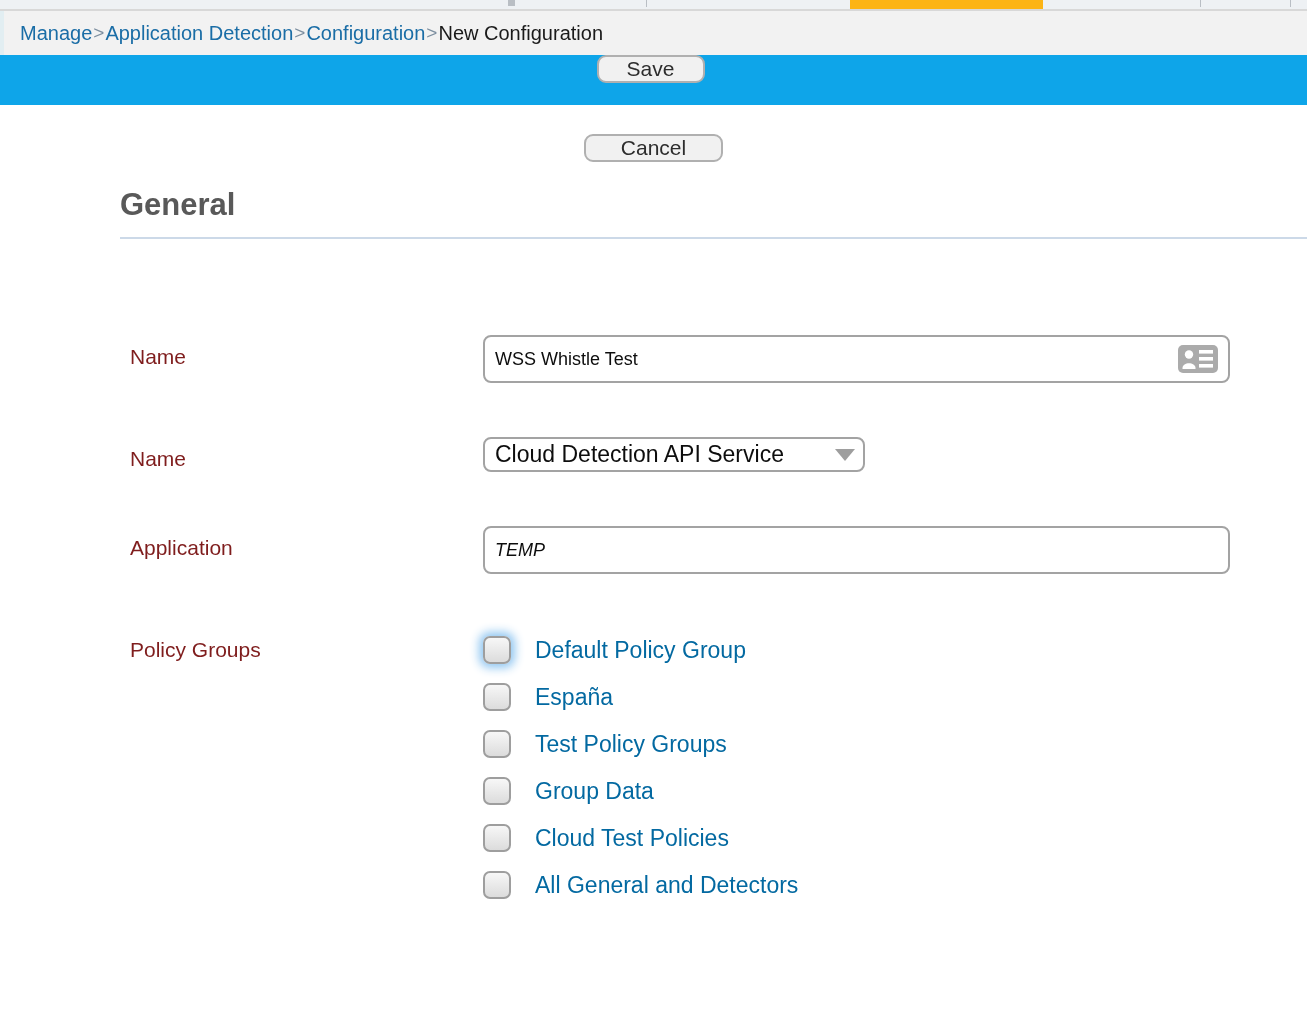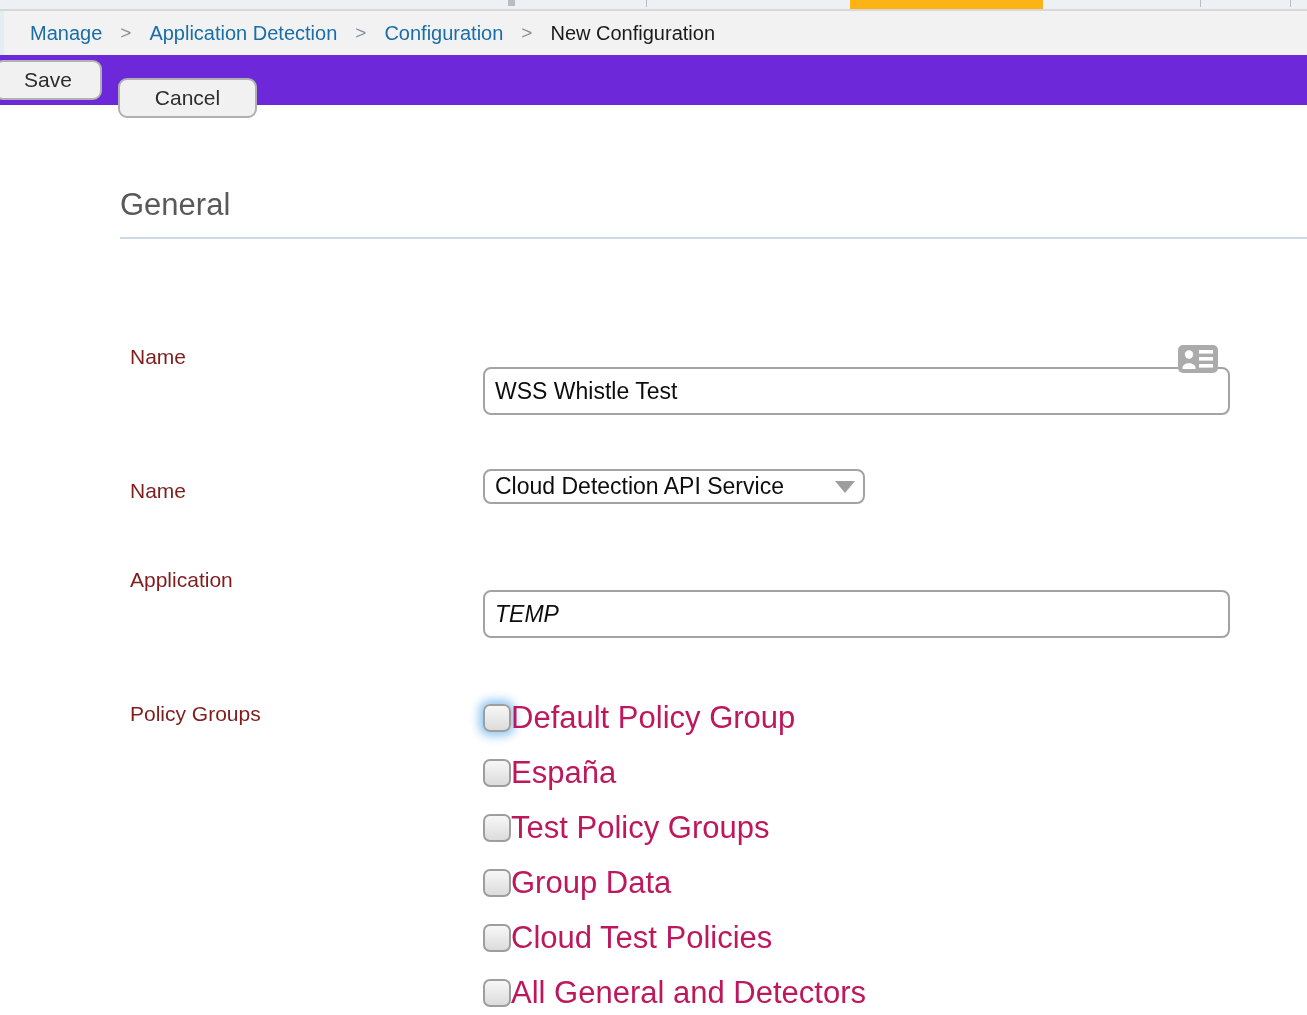--- a/index.html
+++ b/index.html
@@ -12,72 +12,71 @@
   .strip-mark { position: absolute; top: 0; background: #b9bec4; }
   .mark-a { left: 508px; width: 7px; height: 6px; }
   .mark-b { left: 646px; width: 1px; height: 7px; }
   .mark-c { left: 1200px; width: 1px; height: 7px; }
   .mark-d { left: 1290px; width: 1px; height: 7px; }
   .strip-divider { height: 2px; background: #d8d8d8; }
 
   
   .breadcrumb-bar { height: 44px; background: #f2f2f2; display: flex; align-items: stretch; }
   .left-strip { width: 4px; background: #e2eef2; }
-  .breadcrumb { display: flex; align-items: center; padding-left: 26px; gap: 18px; font-size: 20px; }
+  .breadcrumb { display: flex; align-items: center; padding-left: 16px; gap: 1px; font-size: 20px; }
   .crumb-link { color: #1a6da6; cursor: pointer; }
   .crumb-sep { color: #7d8fa0; font-size: 19px; }
   .crumb-current { color: #1a1a1a; }
 
   
-  .toolbar { height: 50px; background: #6d28d9; display: flex; align-items: center; gap: 16px; }
+  .toolbar { height: 50px; background: #0ea5e9; display: flex; align-items: center; gap: 16px; flex-direction: column; }
   .tool-btn {
     height: 40px; background: #f1f1f1; border: 2px solid #b0b0b0; border-radius: 9px;
     font-family: inherit; font-size: 21px; color: #2d2d2d; cursor: pointer;
     display: flex; align-items: center; justify-content: center;
   }
   .save-btn { width: 108px; margin-left: -6px; }
   .cancel-btn { width: 139px; margin-top: 35px; }
 
   
   .content { background: #ffffff; padding-left: 120px; }
   .section-header {
     margin-top: 82px; padding-bottom: 14px; border-bottom: 2px solid #ccd9e8;
-    font-size: 31px; font-weight: normal; color: #595959;
+    font-size: 31px; font-weight: bold; color: #595959;
   }
 
   .form { margin-top: 96px; }
   .form-row { display: flex; align-items: flex-start; margin-bottom: 54px; }
   .field-label { width: 363px; padding-left: 10px; padding-top: 10px; font-size: 21px; color: #7f1d1d; flex: none; }
 
   .input-wrap { position: relative; width: 747px; }
   .text-input {
     width: 100%; height: 48px; border: 2px solid #a3a3a3; border-radius: 8px;
-    font-family: inherit; font-size: 23px; color: #0d0d0d; padding: 0 52px 0 10px; background: #fff;
+    font-family: inherit; font-size: 18px; color: #0d0d0d; padding: 0 52px 0 10px; background: #fff;
     outline: none;
-    margin-top: 32px;
   }
   .text-input.plain { padding-right: 0; font-style: italic; }
   .card-icon { position: absolute; right: 12px; top: 10px; width: 40px; height: 28px; }
 
   .select-box {
     width: 382px; height: 35px; border: 2px solid #a3a3a3; border-radius: 8px; background: #fff;
     display: flex; align-items: center; font-size: 23px; color: #0d0d0d;
     padding: 0 8px 0 10px; cursor: pointer;
   }
   .select-value { flex: 1; white-space: nowrap; }
   .select-arrow { width: 0; height: 0; border-left: 10px solid transparent; border-right: 10px solid transparent; border-top: 12px solid #9e9e9e; }
 
   .checkbox-group { display: flex; flex-direction: column; gap: 19px; padding-top: 8px; }
   .checkbox-row { display: flex; align-items: center; }
   .checkbox {
     width: 28px; height: 28px; border: 2px solid #9e9e9e; border-radius: 7px;
     background: linear-gradient(#f7f7f7, #dcdcdc); cursor: pointer; flex: none;
   }
   .checkbox.focused { box-shadow: 0 0 10px 4px rgba(140, 196, 240, 0.95); }
-  .checkbox-label { font-size: 31px; color: #be185d; cursor: pointer; }
+  .checkbox-label { margin-left: 24px; font-size: 23px; color: #0369a1; cursor: pointer; }
 </style>
 </head>
 <body>
 
 <div class="top-strip">
   <div class="active-tab-bar"></div>
   <div class="strip-mark mark-a"></div>
   <div class="strip-mark mark-b"></div>
   <div class="strip-mark mark-c"></div>
   <div class="strip-mark mark-d"></div>

